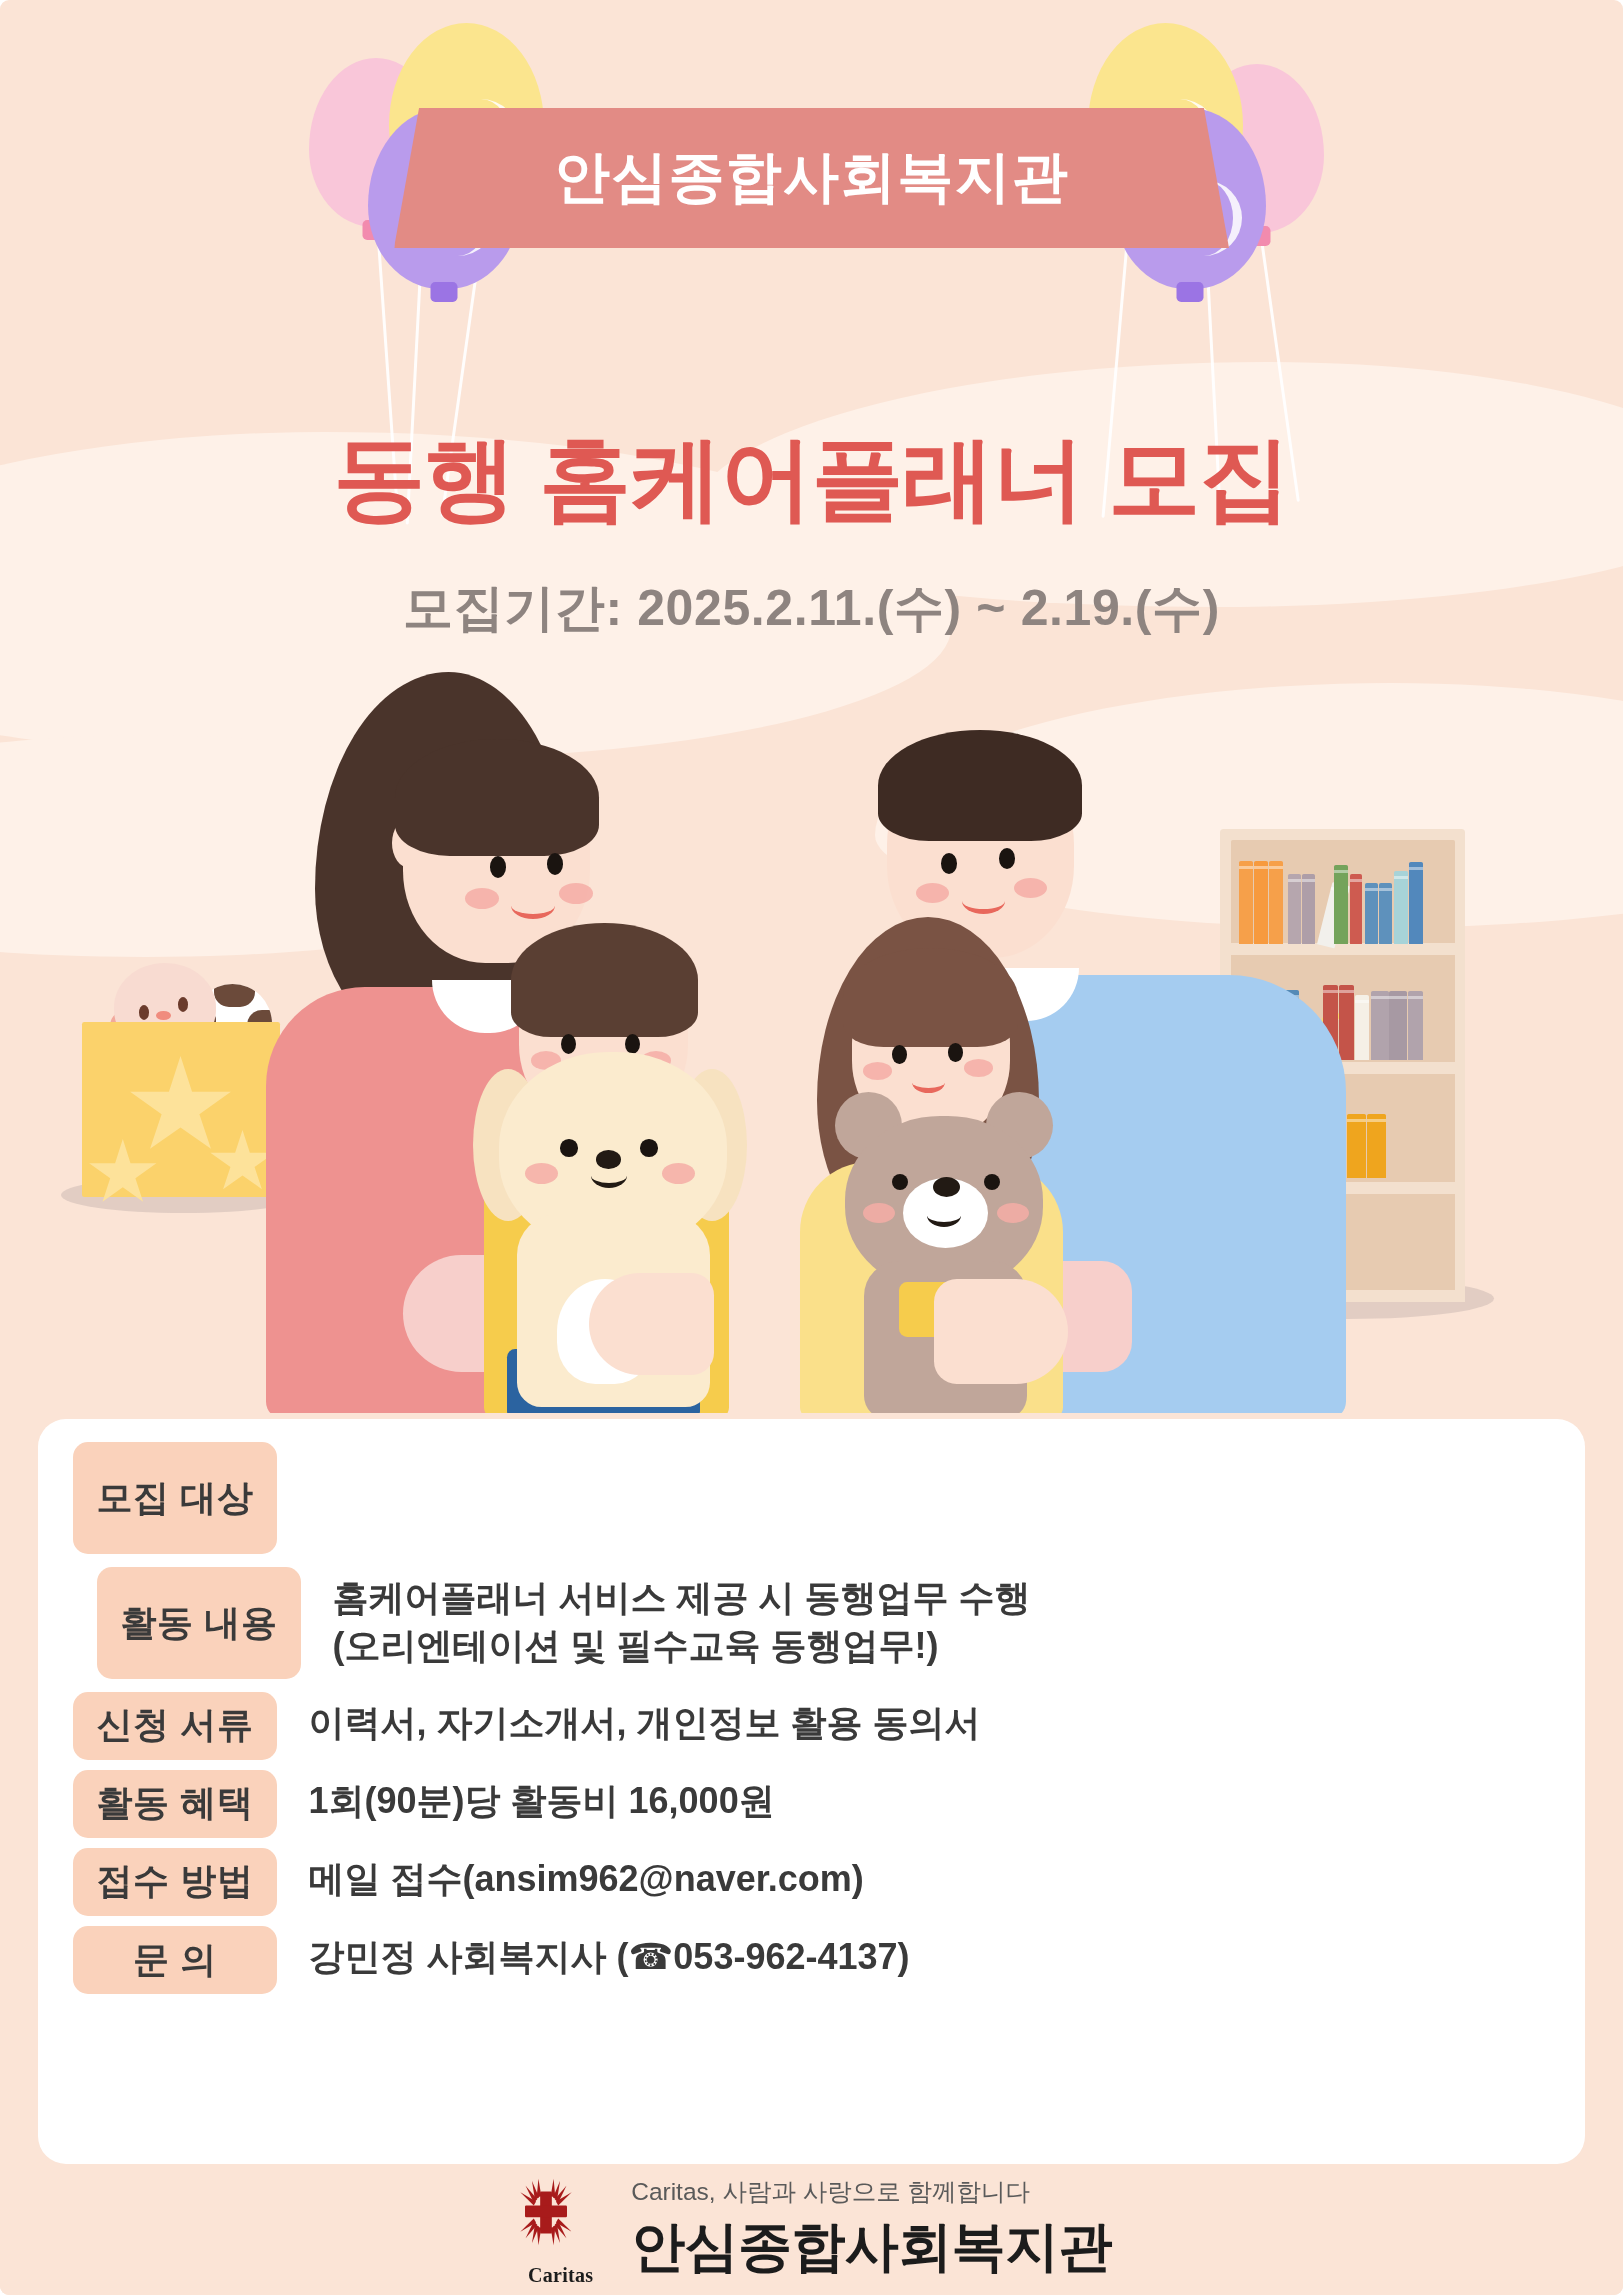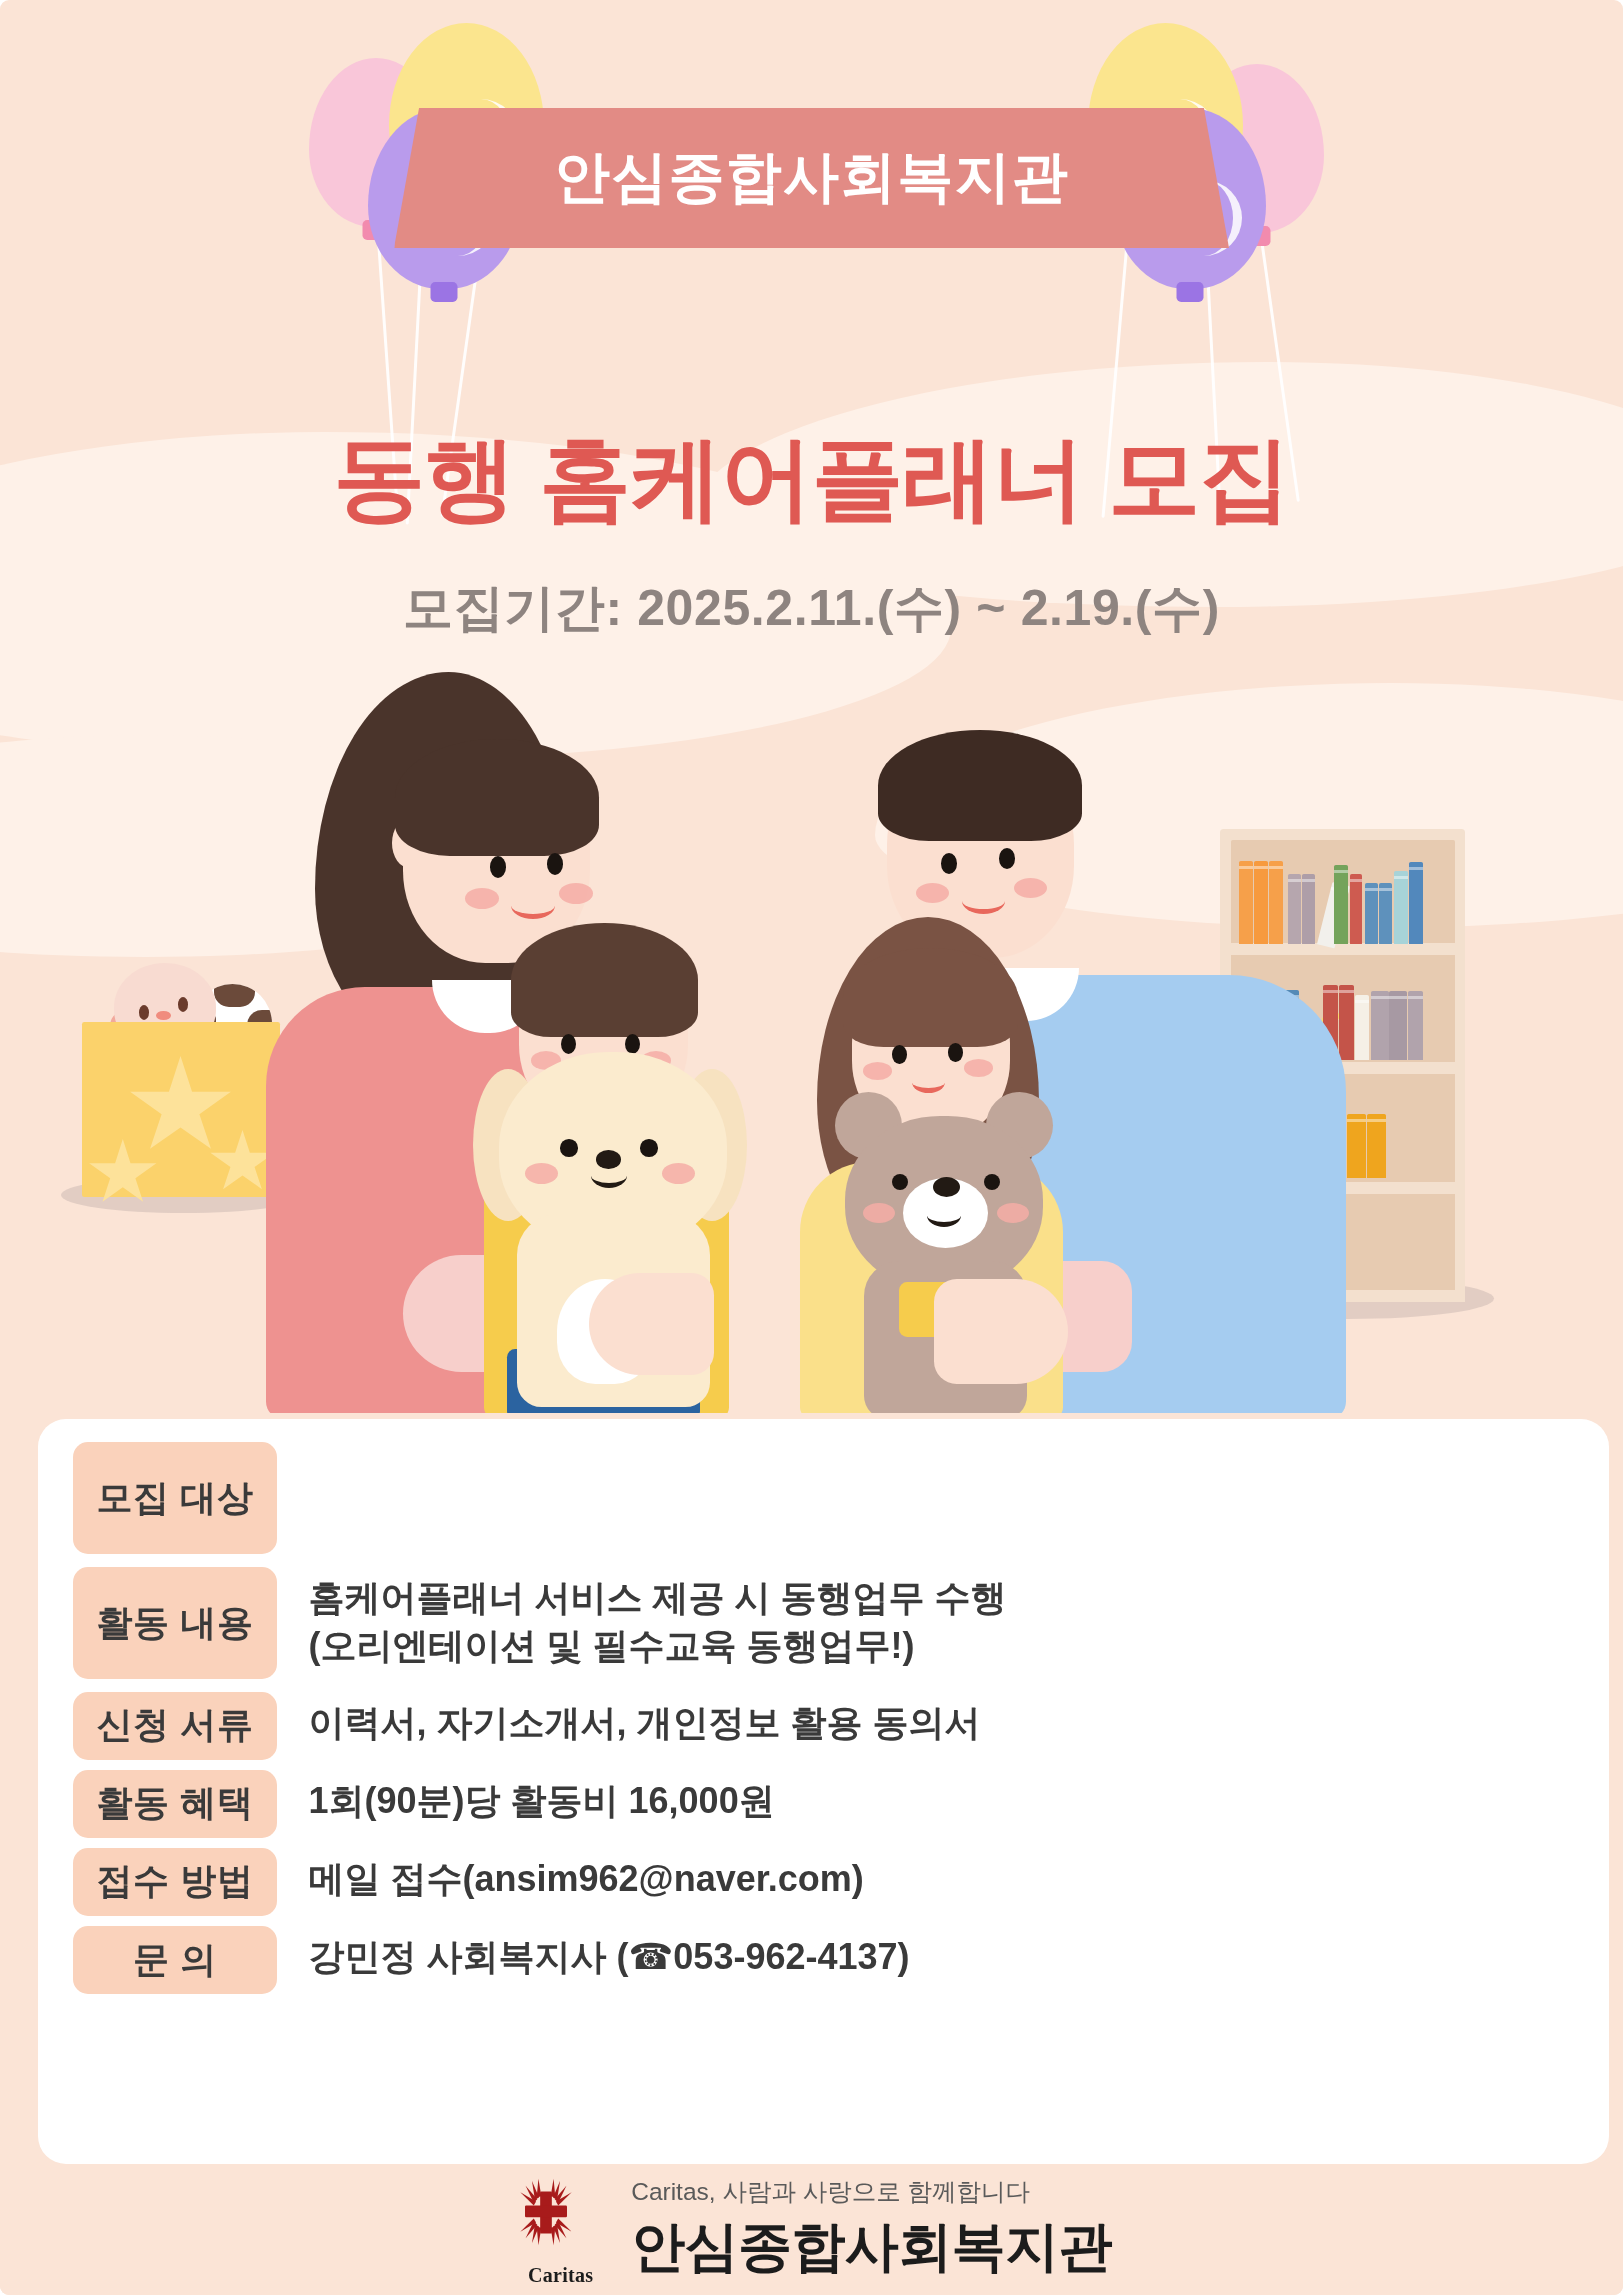--- a/index.html
+++ b/index.html
@@ -149,21 +149,21 @@
   .ear{position:absolute;background:#FBDFD0;border-radius:50%;}
   
   .dog-body{position:absolute;background:#FBEBCE;}
   .dog-ear{position:absolute;background:#F7E2C0;border-radius:50%;}
   
   .bear-body{position:absolute;background:#C0A69A;}
   .bear-ear{position:absolute;background:#C0A69A;border-radius:50%;}
   
   .card{
     position:absolute;left:38px;top:1419px;width:1547px;height:745px;
-    background:#FFFFFF;border-radius:28px;padding-left:24px;
+    background:#FFFFFF;border-radius:28px;
   }
   .rows{
     position:absolute;left:35px;top:23px;right:35px;
   }
   .row{
     display:flex;align-items:flex-start;
     margin-bottom:10.5px;
   }
   .pill{
     flex:0 0 auto;
@@ -180,21 +180,21 @@
   }
   .val{
     flex:1 1 auto;
     color:#3A3A3A;
     font-size:36px;font-weight:600;
     line-height:1.32;
     padding-top:7px;
     white-space:pre-line;
   }
   .row.r1{margin-bottom:13px;}
-  .row.r2{margin-bottom:13px;}
+  .row.r2{margin-bottom:13px;margin-left:24px;}
   .row.tall .pill{padding:31.5px 0;}
   
   .footer{
     position:absolute;left:0;right:0;bottom:0;height:131px;
     background:#FBE4D6;
     display:flex;align-items:center;justify-content:center;
   }
   .footer-inner{display:flex;align-items:center;gap:21px;}
   .caritas-logo{
     position:relative;width:99px;height:111px;flex:0 0 auto;

